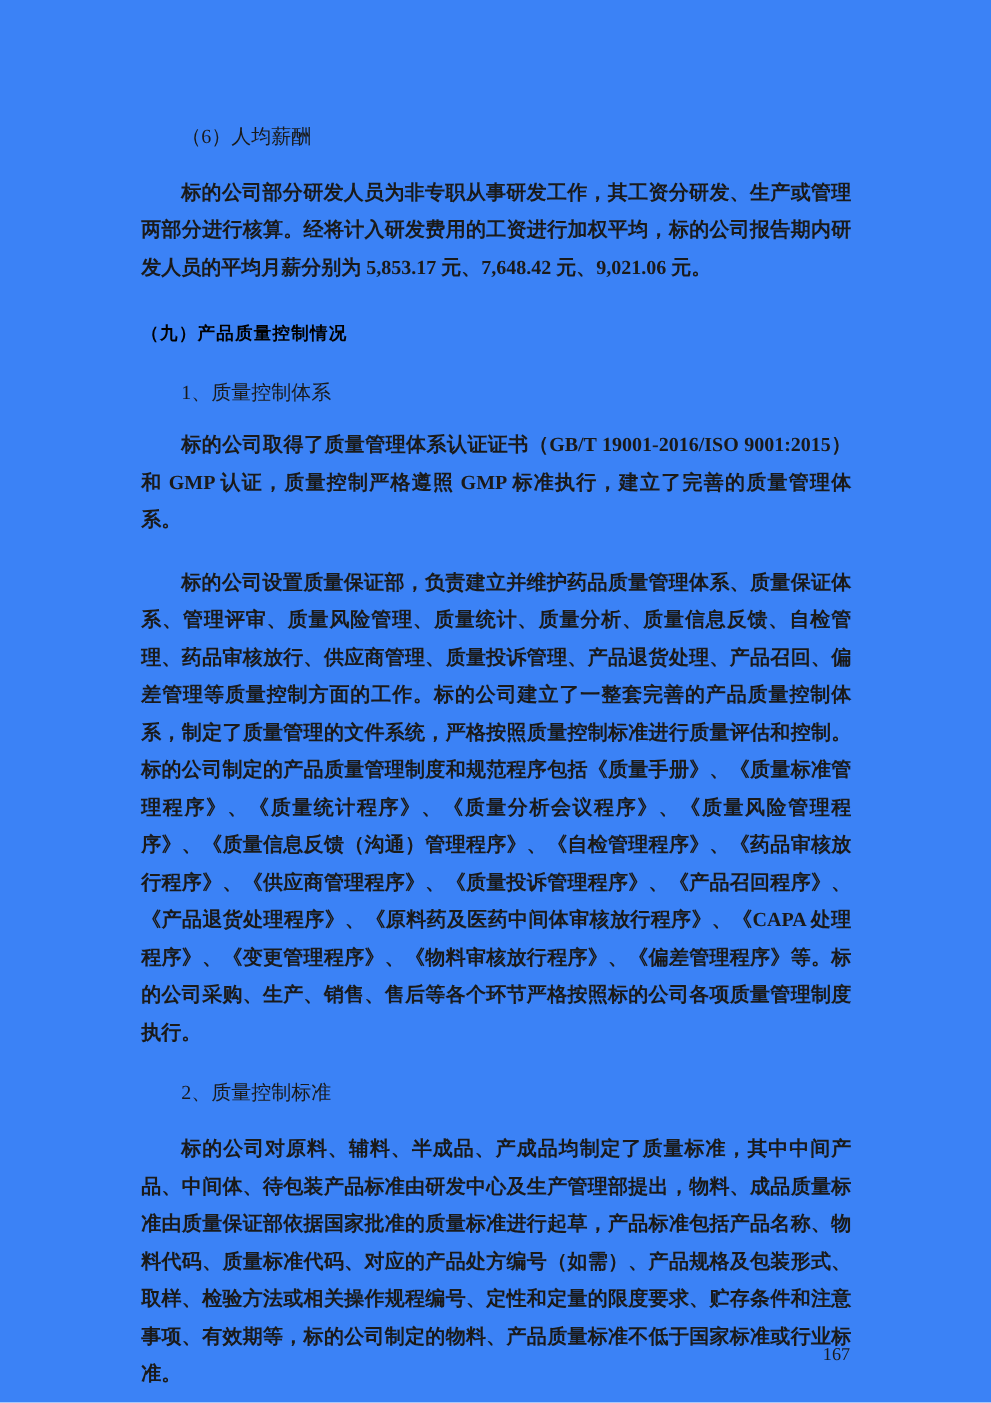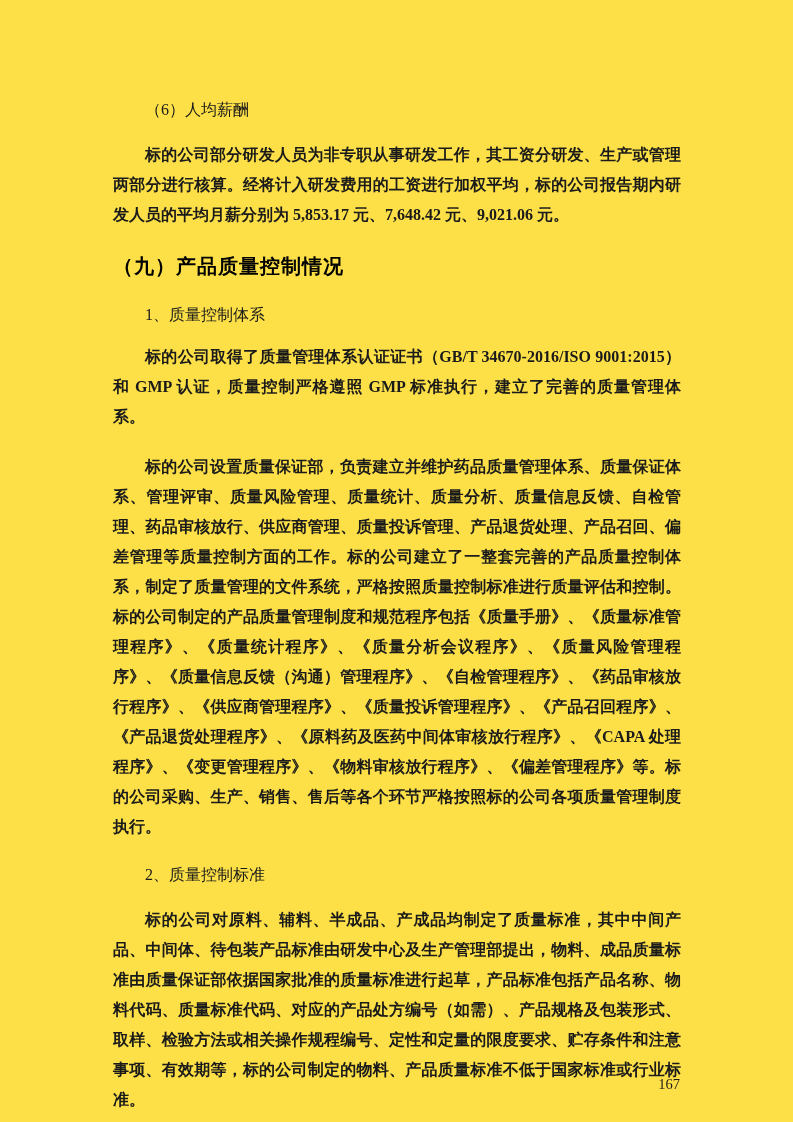--- a/index.html
+++ b/index.html
@@ -5,21 +5,21 @@
   html, body {
     margin: 0;
     padding: 0;
     background: #ffffff;
   }
   .page {
     position: relative;
     width: 793px;
     height: 1122px;
     margin: 0 auto;
-    background: #fde047;
+    background: #3b82f6;
     box-sizing: border-box;
     padding: 95px 112px 0 113px;
     font-family: "Liberation Serif", "DejaVu Serif", serif;
     font-size: 16px;
     color: #1a1a1a;
     overflow: hidden;
   }
   .sub-heading {
     line-height: 30px;
     text-indent: 2em;
@@ -30,21 +30,21 @@
   .para {
     line-height: 30px;
     text-indent: 2em;
     text-align: justify;
     margin: 0 0 20px 0;
     font-weight: bold;
   }
   .section-heading {
     font-family: "Liberation Sans", "DejaVu Sans", sans-serif;
     font-weight: bold;
-    font-size: 20px;
+    font-size: 14px;
     line-height: 32px;
     letter-spacing: 1px;
     margin: 0 0 18px 0;
     color: #000000;
   }
   .sub-heading.tight { margin-bottom: 12px; }
   .para.tight { margin-bottom: 18px; }
   .sub-heading.before-last { }
   .page-number {
     position: absolute;
@@ -61,21 +61,21 @@
 <div class="page">
 
   <div class="sub-heading">（6）人均薪酬</div>
 
   <div class="para">标的公司部分研发人员为非专职从事研发工作，其工资分研发、生产或管理两部分进行核算。经将计入研发费用的工资进行加权平均，标的公司报告期内研发人员的平均月薪分别为 5,853.17 元、7,648.42 元、9,021.06 元。</div>
 
   <div class="section-heading">（九）产品质量控制情况</div>
 
   <div class="sub-heading tight">1、质量控制体系</div>
 
-  <div class="para">标的公司取得了质量管理体系认证证书（GB/T 34670-2016/ISO 9001:2015）和 GMP 认证，质量控制严格遵照 GMP 标准执行，建立了完善的质量管理体系。</div>
+  <div class="para">标的公司取得了质量管理体系认证证书（GB/T 19001-2016/ISO 9001:2015）和 GMP 认证，质量控制严格遵照 GMP 标准执行，建立了完善的质量管理体系。</div>
 
   <div class="para tight">标的公司设置质量保证部，负责建立并维护药品质量管理体系、质量保证体系、管理评审、质量风险管理、质量统计、质量分析、质量信息反馈、自检管理、药品审核放行、供应商管理、质量投诉管理、产品退货处理、产品召回、偏差管理等质量控制方面的工作。标的公司建立了一整套完善的产品质量控制体系，制定了质量管理的文件系统，严格按照质量控制标准进行质量评估和控制。标的公司制定的产品质量管理制度和规范程序包括《质量手册》、《质量标准管理程序》、《质量统计程序》、《质量分析会议程序》、《质量风险管理程序》、《质量信息反馈（沟通）管理程序》、《自检管理程序》、《药品审核放行程序》、《供应商管理程序》、《质量投诉管理程序》、《产品召回程序》、《产品退货处理程序》、《原料药及医药中间体审核放行程序》、《CAPA 处理程序》、《变更管理程序》、《物料审核放行程序》、《偏差管理程序》等。标的公司采购、生产、销售、售后等各个环节严格按照标的公司各项质量管理制度执行。</div>
 
   <div class="sub-heading before-last">2、质量控制标准</div>
 
   <div class="para">标的公司对原料、辅料、半成品、产成品均制定了质量标准，其中中间产品、中间体、待包装产品标准由研发中心及生产管理部提出，物料、成品质量标准由质量保证部依据国家批准的质量标准进行起草，产品标准包括产品名称、物料代码、质量标准代码、对应的产品处方编号（如需）、产品规格及包装形式、取样、检验方法或相关操作规程编号、定性和定量的限度要求、贮存条件和注意事项、有效期等，标的公司制定的物料、产品质量标准不低于国家标准或行业标准。</div>
 
   <div class="page-number">167</div>
 
 </div>

